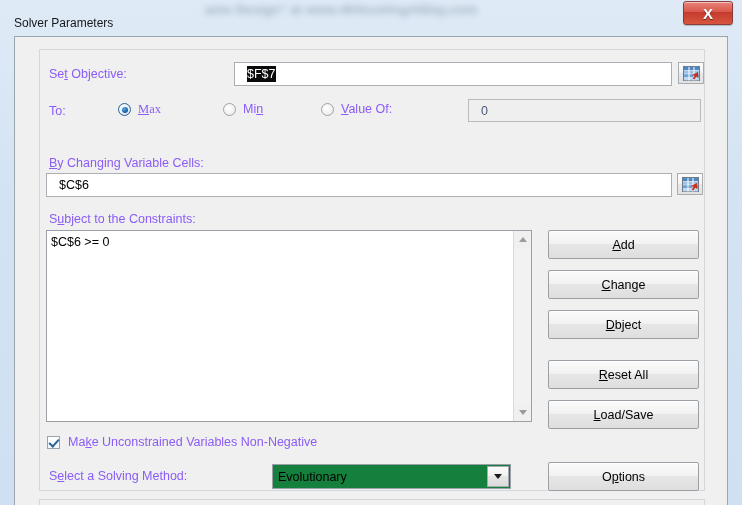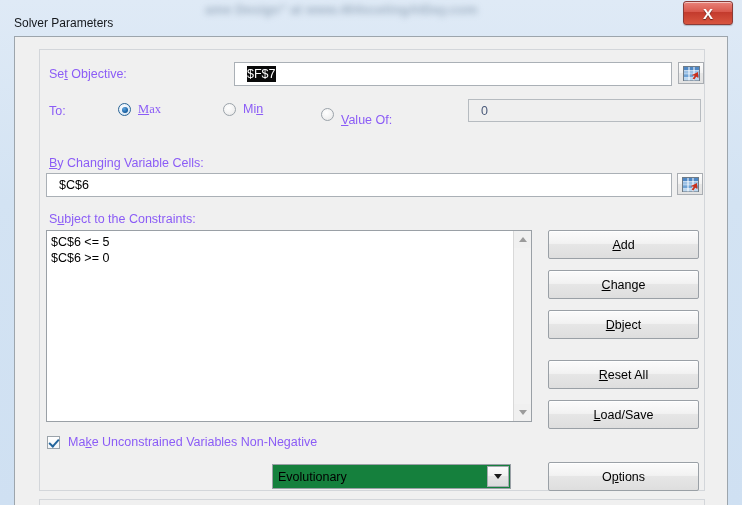--- a/index.html
+++ b/index.html
@@ -374,21 +374,21 @@
       <span class="lbl" style="position:static;font-family:Liberation Serif, serif;"><span></span><u>M</u><span>ax</span></span>
     </div>
 
     <div class="radio-wrap" style="left:208px; top:65px;">
       <span class="radio"></span>
       <span class="lbl" style="position:static;"><span>Mi</span><u>n</u><span></span></span>
     </div>
 
     <div class="radio-wrap" style="left:306px; top:65px;">
       <span class="radio"></span>
-      <span class="lbl" style="position:static;margin-top:11px;"><span></span><u>V</u><span>alue Of:</span></span>
+      <span class="lbl" style="position:static;"><span></span><u>V</u><span>alue Of:</span></span>
     </div>
 
     <div class="textbox disabled" id="value-of-input" style="left:453px; top:62px; width:233px; height:23px;">
       <span>0</span>
     </div>
 
     <div class="lbl" style="left:34px; top:119px;"><span></span><u>B</u><span>y Changing Variable Cells:</span></div>
 
     <div class="textbox" id="changing-cells-input" style="left:31px; top:136px; width:626px; height:24px;">
       <span>$C$6</span>
@@ -404,21 +404,20 @@
         <line x1="6" y1="1" x2="6" y2="14.4" stroke="#ffffff" stroke-width="1"></line>
         <line x1="11" y1="1" x2="11" y2="14.4" stroke="#ffffff" stroke-width="1"></line>
         <path d="M15 6 L8.5 9.3 L11.8 9.8 L9.6 12.6 L11.4 13.6 L13.3 10.6 L15.4 12.2 Z" fill="#c9301c"></path>
       </svg>
     </div>
 
     <div class="lbl" style="left:34px; top:175px;"><span>S</span><u>u</u><span>bject to the Constraints:</span></div>
 
     <div id="constraint-list" style="left:31px; top:193px; width:486px; height:192px;">
       <div id="constraint-items">
-        <div class="constraint-item">$C$6 &lt;= 5</div>
         <div class="constraint-item">$C$6 &gt;= 0</div>
       </div>
       <div id="list-scrollbar">
         <div class="sb-arrow up">
           <i></i>
         </div>
         <div class="sb-arrow down">
           <i></i>
         </div>
       </div>
@@ -458,20 +457,21 @@
         <span>O</span>
         <u>p</u>
         <span>tions</span>
       </div>
 
     <div id="check-nonneg-wrap" style="left:32px; top:398px;">
       <span class="checkbox checked"></span>
       <span class="lbl" style="position:static;"><span>Ma</span><u>k</u><span>e Unconstrained Variables Non-Negative</span></span>
     </div>
 
+    <div class="lbl" style="left:34px; top:432px;"><span>S</span><u>e</u><span>lect a Solving Method:</span></div>
 
     <div id="solving-method-combo" style="left:257px; top:427px; width:239px; height:25px;">
       <span id="solving-method-value">Evolutionary</span>
       <span id="combo-arrow-btn">
         <i></i>
       </span>
     </div>
 
   </div>
 </div>

